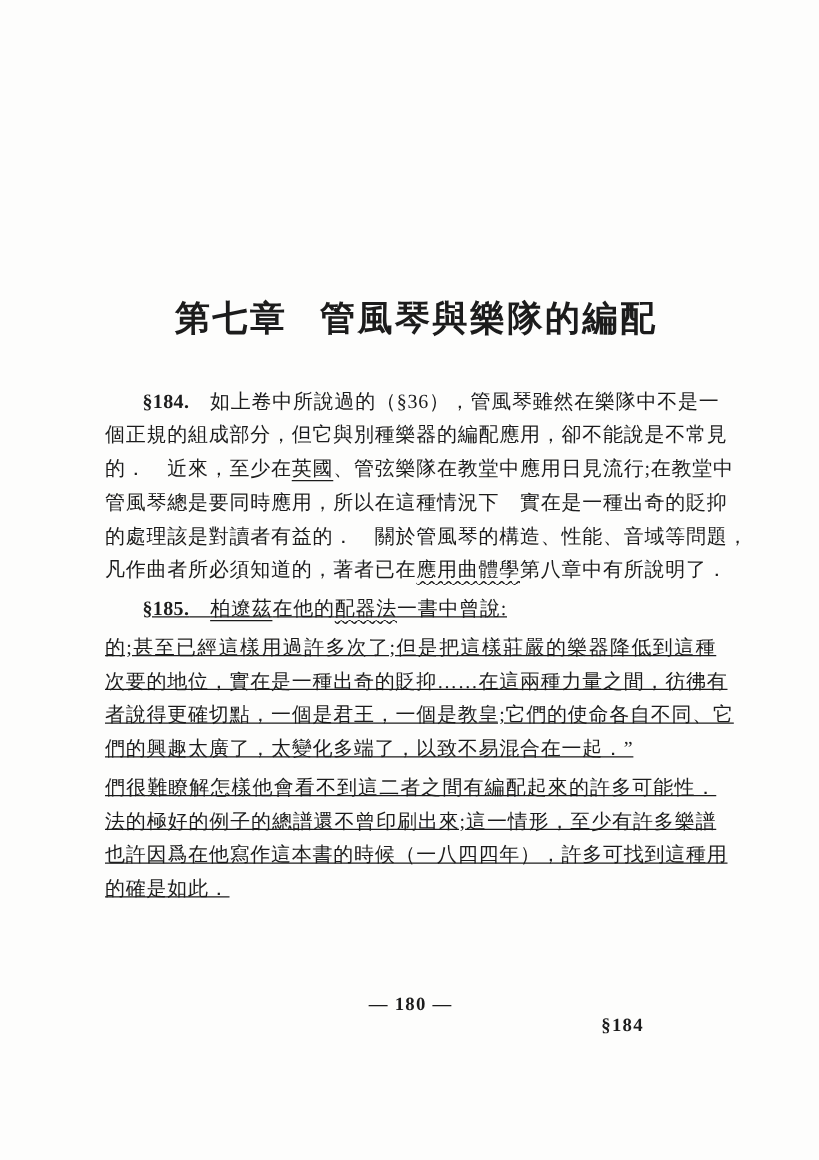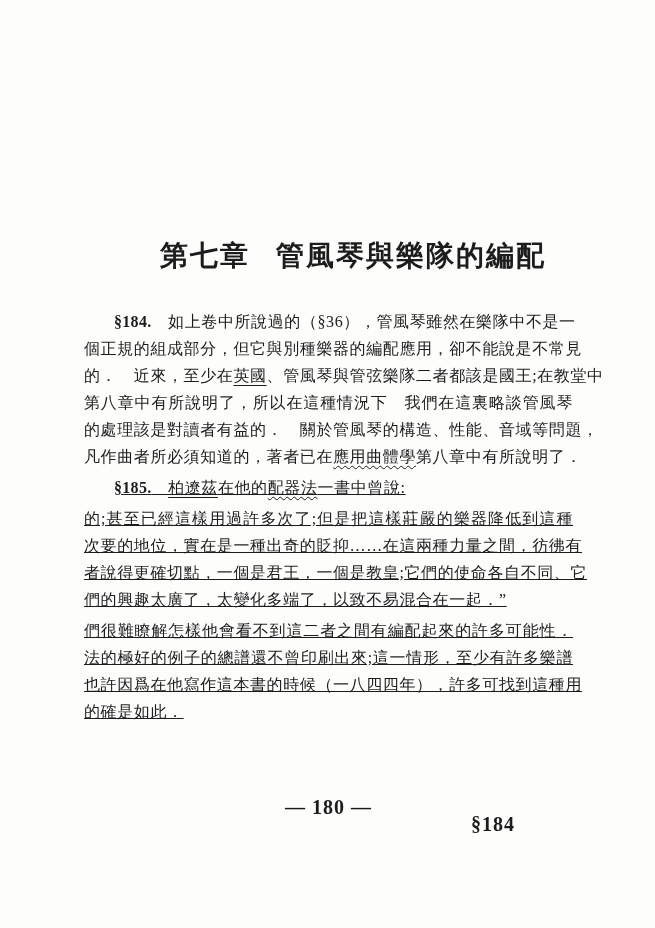--- a/index.html
+++ b/index.html
@@ -14,21 +14,21 @@
     position: relative;
     width: 655px; height: 928px;
     background: #fdfdfc;
   }
   .content {
     position: absolute;
     left: 84px; top: 238px;
     width: 489px;
   }
   .chapter-title {
-    margin-left: 76px;
+    margin-left: 56px;
     font-size: 28px;
     font-weight: 700;
     letter-spacing: 2px;
     height: 36px;
     line-height: 36px;
     white-space: nowrap;
   }
   .chapter-title .gap { display: inline-block; width: 26px; }
   .body-text { margin-top: 34px; }
   .paragraph { margin-top: 0; }
@@ -54,21 +54,21 @@
   .seg-w {
     text-decoration: underline wavy;
     text-decoration-thickness: 1px;
     text-underline-offset: 3px;
   }
   .footer {
     position: absolute;
     left: 84px; top: 796px;
     width: 489px;
     height: 22px;
-    font-size: 20px;
+    font-size: 15px;
     font-weight: 700;
   }
   .footer .page-number {
     position: absolute;
     left: 0; right: 0;
     text-align: center;
     letter-spacing: 1px;
   }
   .footer .section-ref {
     position: absolute;
@@ -85,22 +85,22 @@
 
     <div class="chapter-title">
       <span>第七章</span><span class="gap"></span><span>管風琴與樂隊的編配</span>
     </div>
 
     <div class="body-text">
 
     <div class="paragraph">
           <div class="line indent-section"><span class="seg-b">§184.</span><span class="seg-p">　如上卷中所說過的（§36），管風琴雖然在樂隊中不是一</span></div>
           <div class="line"><span class="seg-p">個正規的組成部分，但它與別種樂器的編配應用，卻不能說是不常見</span></div>
-          <div class="line"><span class="seg-p">的．　近來，至少在</span><span class="seg-u">英國</span><span class="seg-p">、管風琴與管弦樂隊二者都該是國王;在教堂中</span></div>
-          <div class="line"><span class="seg-p">第八章中有所說明了，所以在這種情況下　我們在這裏略談管風琴</span></div>
+          <div class="line"><span class="seg-p">的．　近來，至少在</span><span class="seg-u">英國</span><span class="seg-p">、管弦樂隊在教堂中應用日見流行;在教堂中</span></div>
+          <div class="line"><span class="seg-p">管風琴總是要同時應用，所以在這種情況下　實在是一種出奇的貶抑</span></div>
           <div class="line"><span class="seg-p">的處理該是對讀者有益的．　關於管風琴的構造、性能、音域等問題，</span></div>
           <div class="line"><span class="seg-p">凡作曲者所必須知道的，著者已在</span><span class="seg-w">應用曲體學</span><span class="seg-p">第八章中有所說明了．</span></div>
         </div>
         <div class="paragraph">
           <div class="line last indent-section"><span class="seg-b">§185.</span><span class="seg-p">　</span><span class="seg-u">柏遼茲</span><span class="seg-p">在他的</span><span class="seg-w">配器法</span><span class="seg-p">一書中曾說:</span></div>
         </div>
         <div class="paragraph">
           <div class="line"><span class="seg-p">的;甚至已經這樣用過許多次了;但是把這樣莊嚴的樂器降低到這種</span></div>
           <div class="line"><span class="seg-p">次要的地位，實在是一種出奇的貶抑……在這兩種力量之間，彷彿有</span></div>
           <div class="line"><span class="seg-p">者說得更確切點，一個是君王，一個是教皇;它們的使命各自不同、它</span></div>

